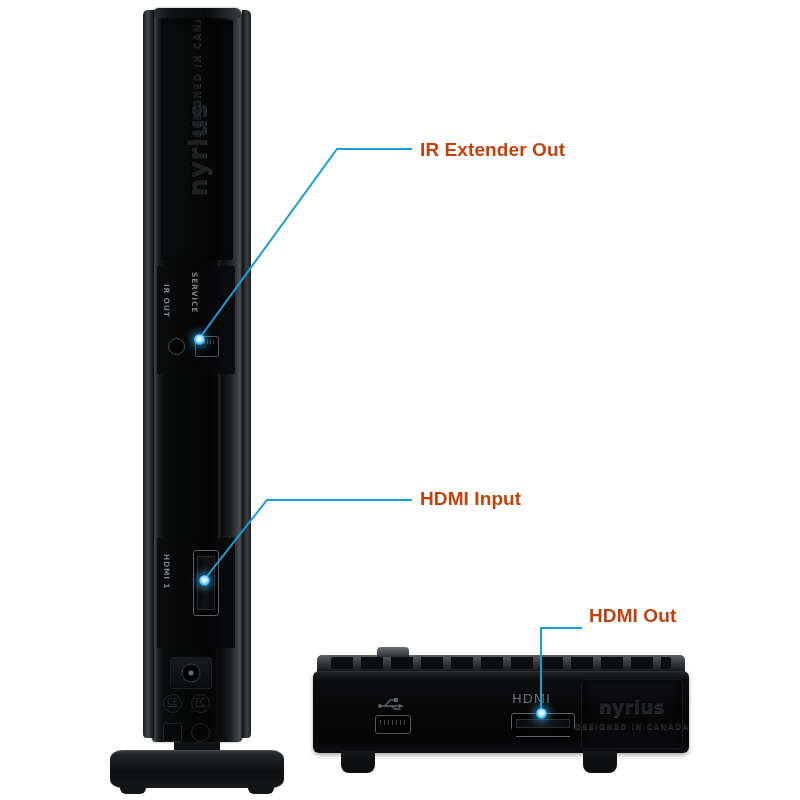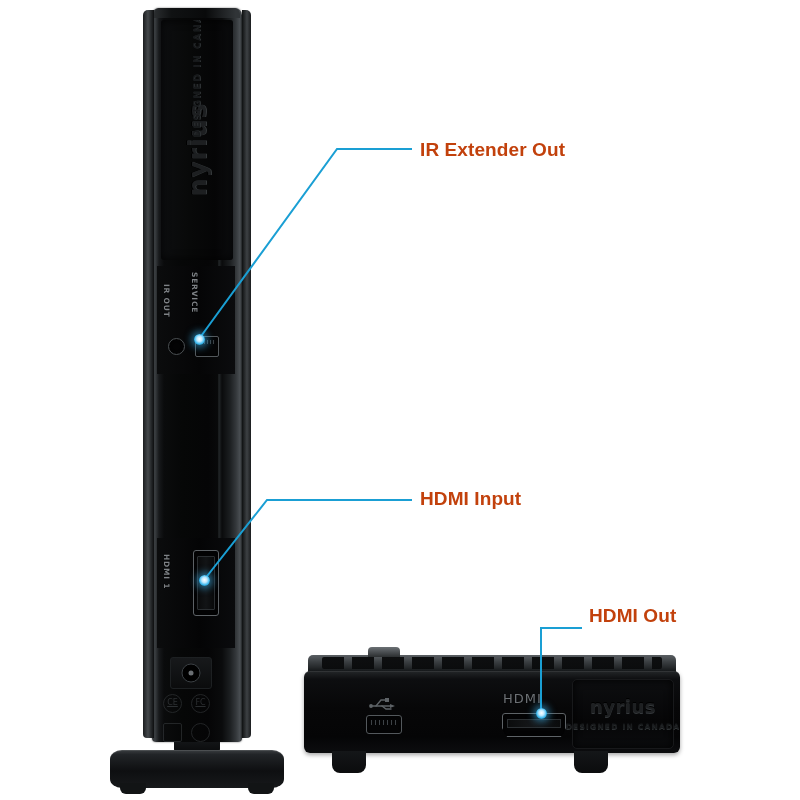--- a/index.html
+++ b/index.html
@@ -250,21 +250,21 @@
     position: absolute;
     top: 33px;
     width: 26px; height: 11px;
     border-radius: 0 0 6px 6px;
     background: #121415;
   }
 
   
   .rx {
     position: absolute;
-    left: 304px;
+    left: 313px;
     top: 643px;
     width: 332px;
     height: 144px;
   }
   .rx-top {
     position: absolute;
     left: 4px; top: 12px;
     width: 368px; height: 20px;
     border-radius: 5px 5px 0 0;
     background: linear-gradient(180deg,#5a5f63 0%,#3a3e41 35%,#1b1e20 75%,#0e1011 100%);

